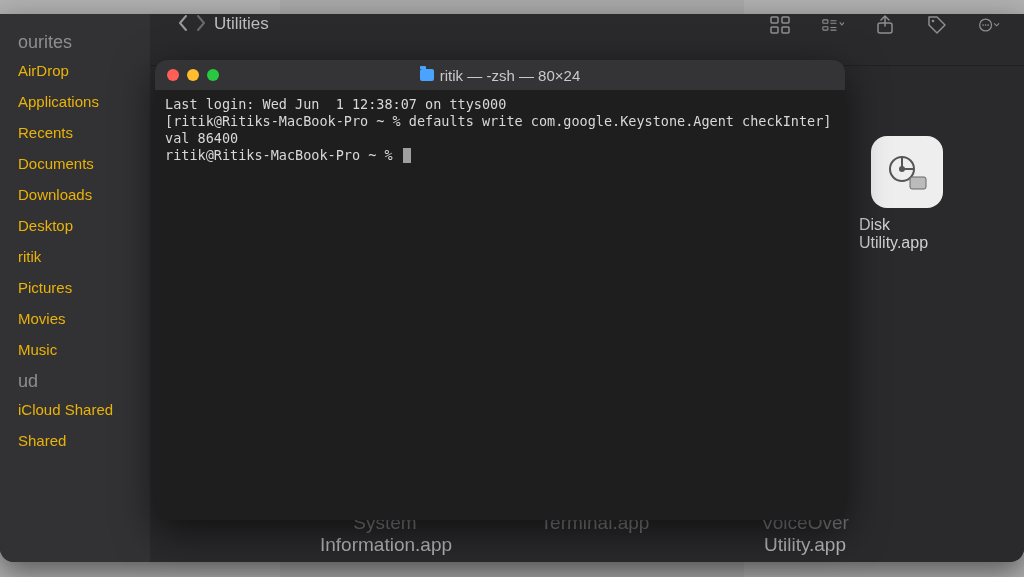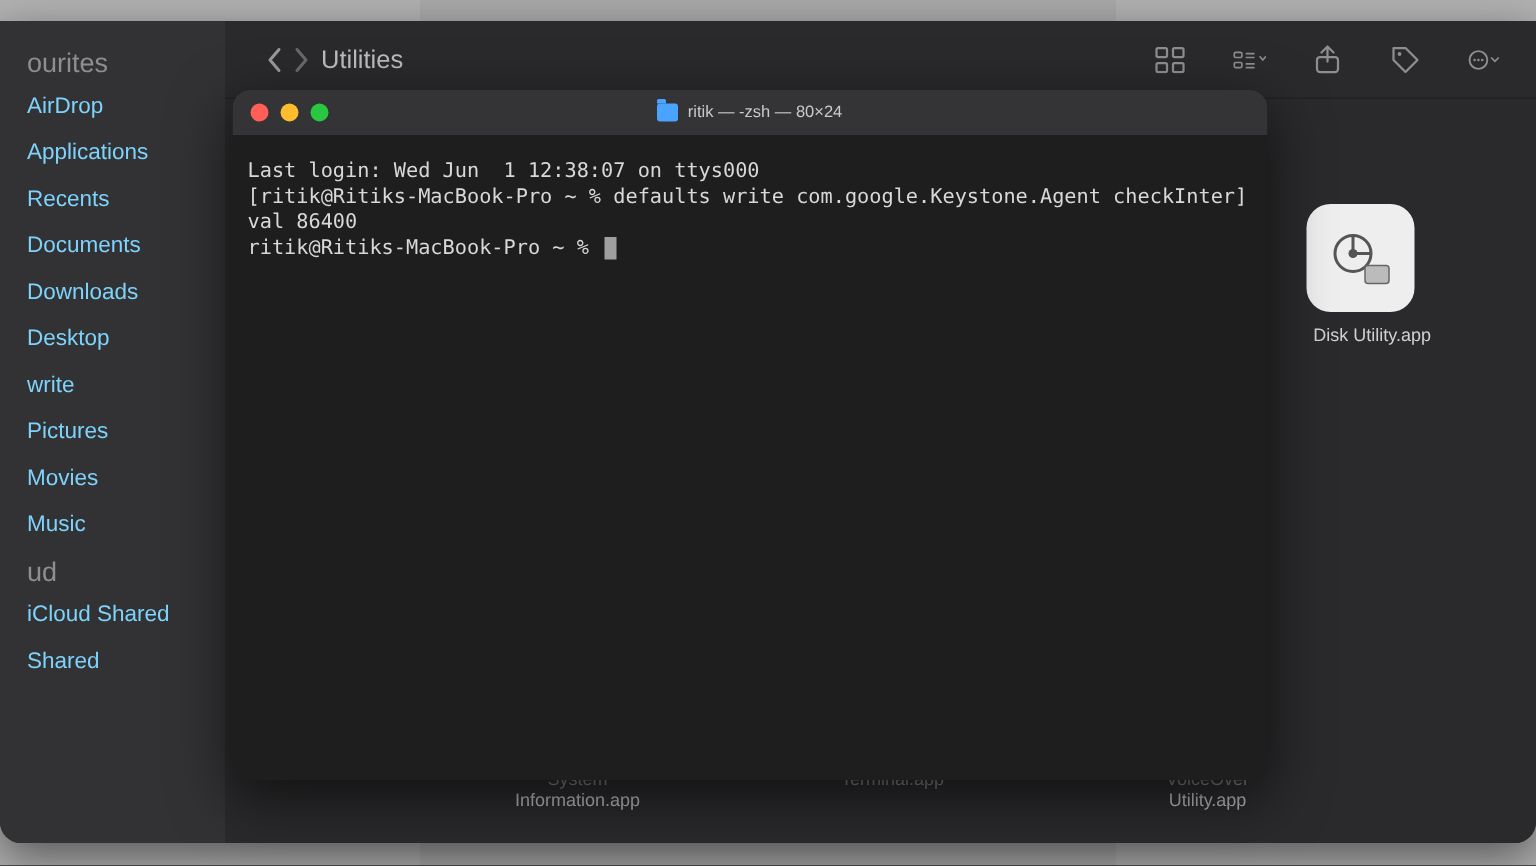--- a/index.html
+++ b/index.html
@@ -38,34 +38,33 @@
     color: #bfbfc2;
     font-size: 15px;
   }
   .finder .sidebar .section-label {
     color: #8e8e92;
     font-size: 18px;
     padding: 6px 18px 2px;
   }
   .finder .sidebar .item {
     padding: 7px 18px;
-    color: #7dd3fc;
+    color: #eab308;
     cursor: default;
   }
 
   .finder .main {
     flex: 1;
     display: flex;
     flex-direction: column;
     background: #2a2a2c;
   }
   .finder .toolbar {
     height: 52px;
     display: flex;
-    align-items: center;
     padding: 0 24px;
     color: #9a9a9e;
     border-bottom: 1px solid rgba(0,0,0,0.2);
   }
   .finder .toolbar .nav-arrow {
     width: 18px; height: 18px;
     display:flex;align-items:center;justify-content:center;
     color:#9a9a9e;
   }
   .finder .toolbar .title { font-size: 17px; color: #bcbcc0; margin-left: 4px; flex:0 0 auto; }
@@ -81,22 +80,22 @@
   .finder .content {
     flex:1;
     position:relative;
     color:#d0d0d3;
   }
 
   
   .appicon {
     position:absolute;
     width: 95px;
-    text-align:right;
-    font-size:12px;
+    text-align:left;
+    font-size:16px;
     color:#d0d0d3;
   }
   .appicon .tile {
     width: 72px; height: 72px;
     border-radius: 16px;
     background: #eee;
     margin: 0 auto 8px;
     display:flex;align-items:center;justify-content:center;
   }
   .appicon.partial1 { right: 195px; top: 70px; width: 50px; }
@@ -108,21 +107,21 @@
 
   
   .bottom-labels {
     position:absolute;
     left: 160px;
     right: 0;
     bottom: 0;
     height: 50px;
     display:flex;
     gap: 80px;
-    font-size:12px;
+    font-size:19px;
     color:#b7b7ba;
     padding-left: 10px;
   }
   .bottom-labels .lbl { width: 130px; text-align:center; }
 
   
   .terminal {
     position:absolute;
     left: 155px;
     top: 60px;
@@ -134,21 +133,21 @@
     display:flex;
     flex-direction:column;
     overflow:hidden;
   }
   .terminal .titlebar {
     height: 30px;
     background: #343436;
     display:flex;
     align-items:center;
     padding: 0 12px;
-    font-size:11px;
+    font-size:15px;
     color:#c9c9cc;
     position:relative;
   }
   .terminal .traffic { display:flex; gap:8px; }
   .terminal .traffic .dot { width:12px;height:12px;border-radius:50%; }
   .terminal .traffic .close { background:#ff5f57; }
   .terminal .traffic .min   { background:#febc2e; }
   .terminal .traffic .max   { background:#28c840; }
   .terminal .titlebar .tt {
     position:absolute; left:0; right:0; text-align:center;
@@ -156,21 +155,21 @@
   }
   .terminal .titlebar .folder {
     width:14px;height:12px;background:#4aa3ff;border-radius:2px;
     position:relative;
   }
   .terminal .titlebar .folder::before{
     content:"";position:absolute;left:0;top:-3px;width:6px;height:3px;background:#4aa3ff;border-radius:1px 1px 0 0;
   }
   .terminal .body {
     flex:1;
-    padding: 16px 10px;
+    padding: 6px 10px;
     font-family: "Menlo", "Consolas", monospace;
     font-size: 13.5px;
     line-height: 17px;
     color:#d8d8d8;
     white-space: pre-wrap;
     word-break: break-all;
   }
   .terminal .cursor {
     display:inline-block; width:8px; height:15px;
     background:#9f9f9f; vertical-align:text-bottom; margin-left:2px;
@@ -186,21 +185,21 @@
 
 <div class="finder">
   <div class="sidebar">
     <div class="section-label">ourites</div>
     <div class="item">AirDrop</div>
     <div class="item">Applications</div>
     <div class="item">Recents</div>
     <div class="item">Documents</div>
     <div class="item">Downloads</div>
     <div class="item">Desktop</div>
-    <div class="item">write</div>
+    <div class="item">ritik</div>
     <div class="item">Pictures</div>
     <div class="item">Movies</div>
     <div class="item">Music</div>
     <div class="section-label">ud</div>
     <div class="item">iCloud Shared</div>
     <div class="item">Shared</div>
   </div>
 
   <div class="main">
     <div class="toolbar">

